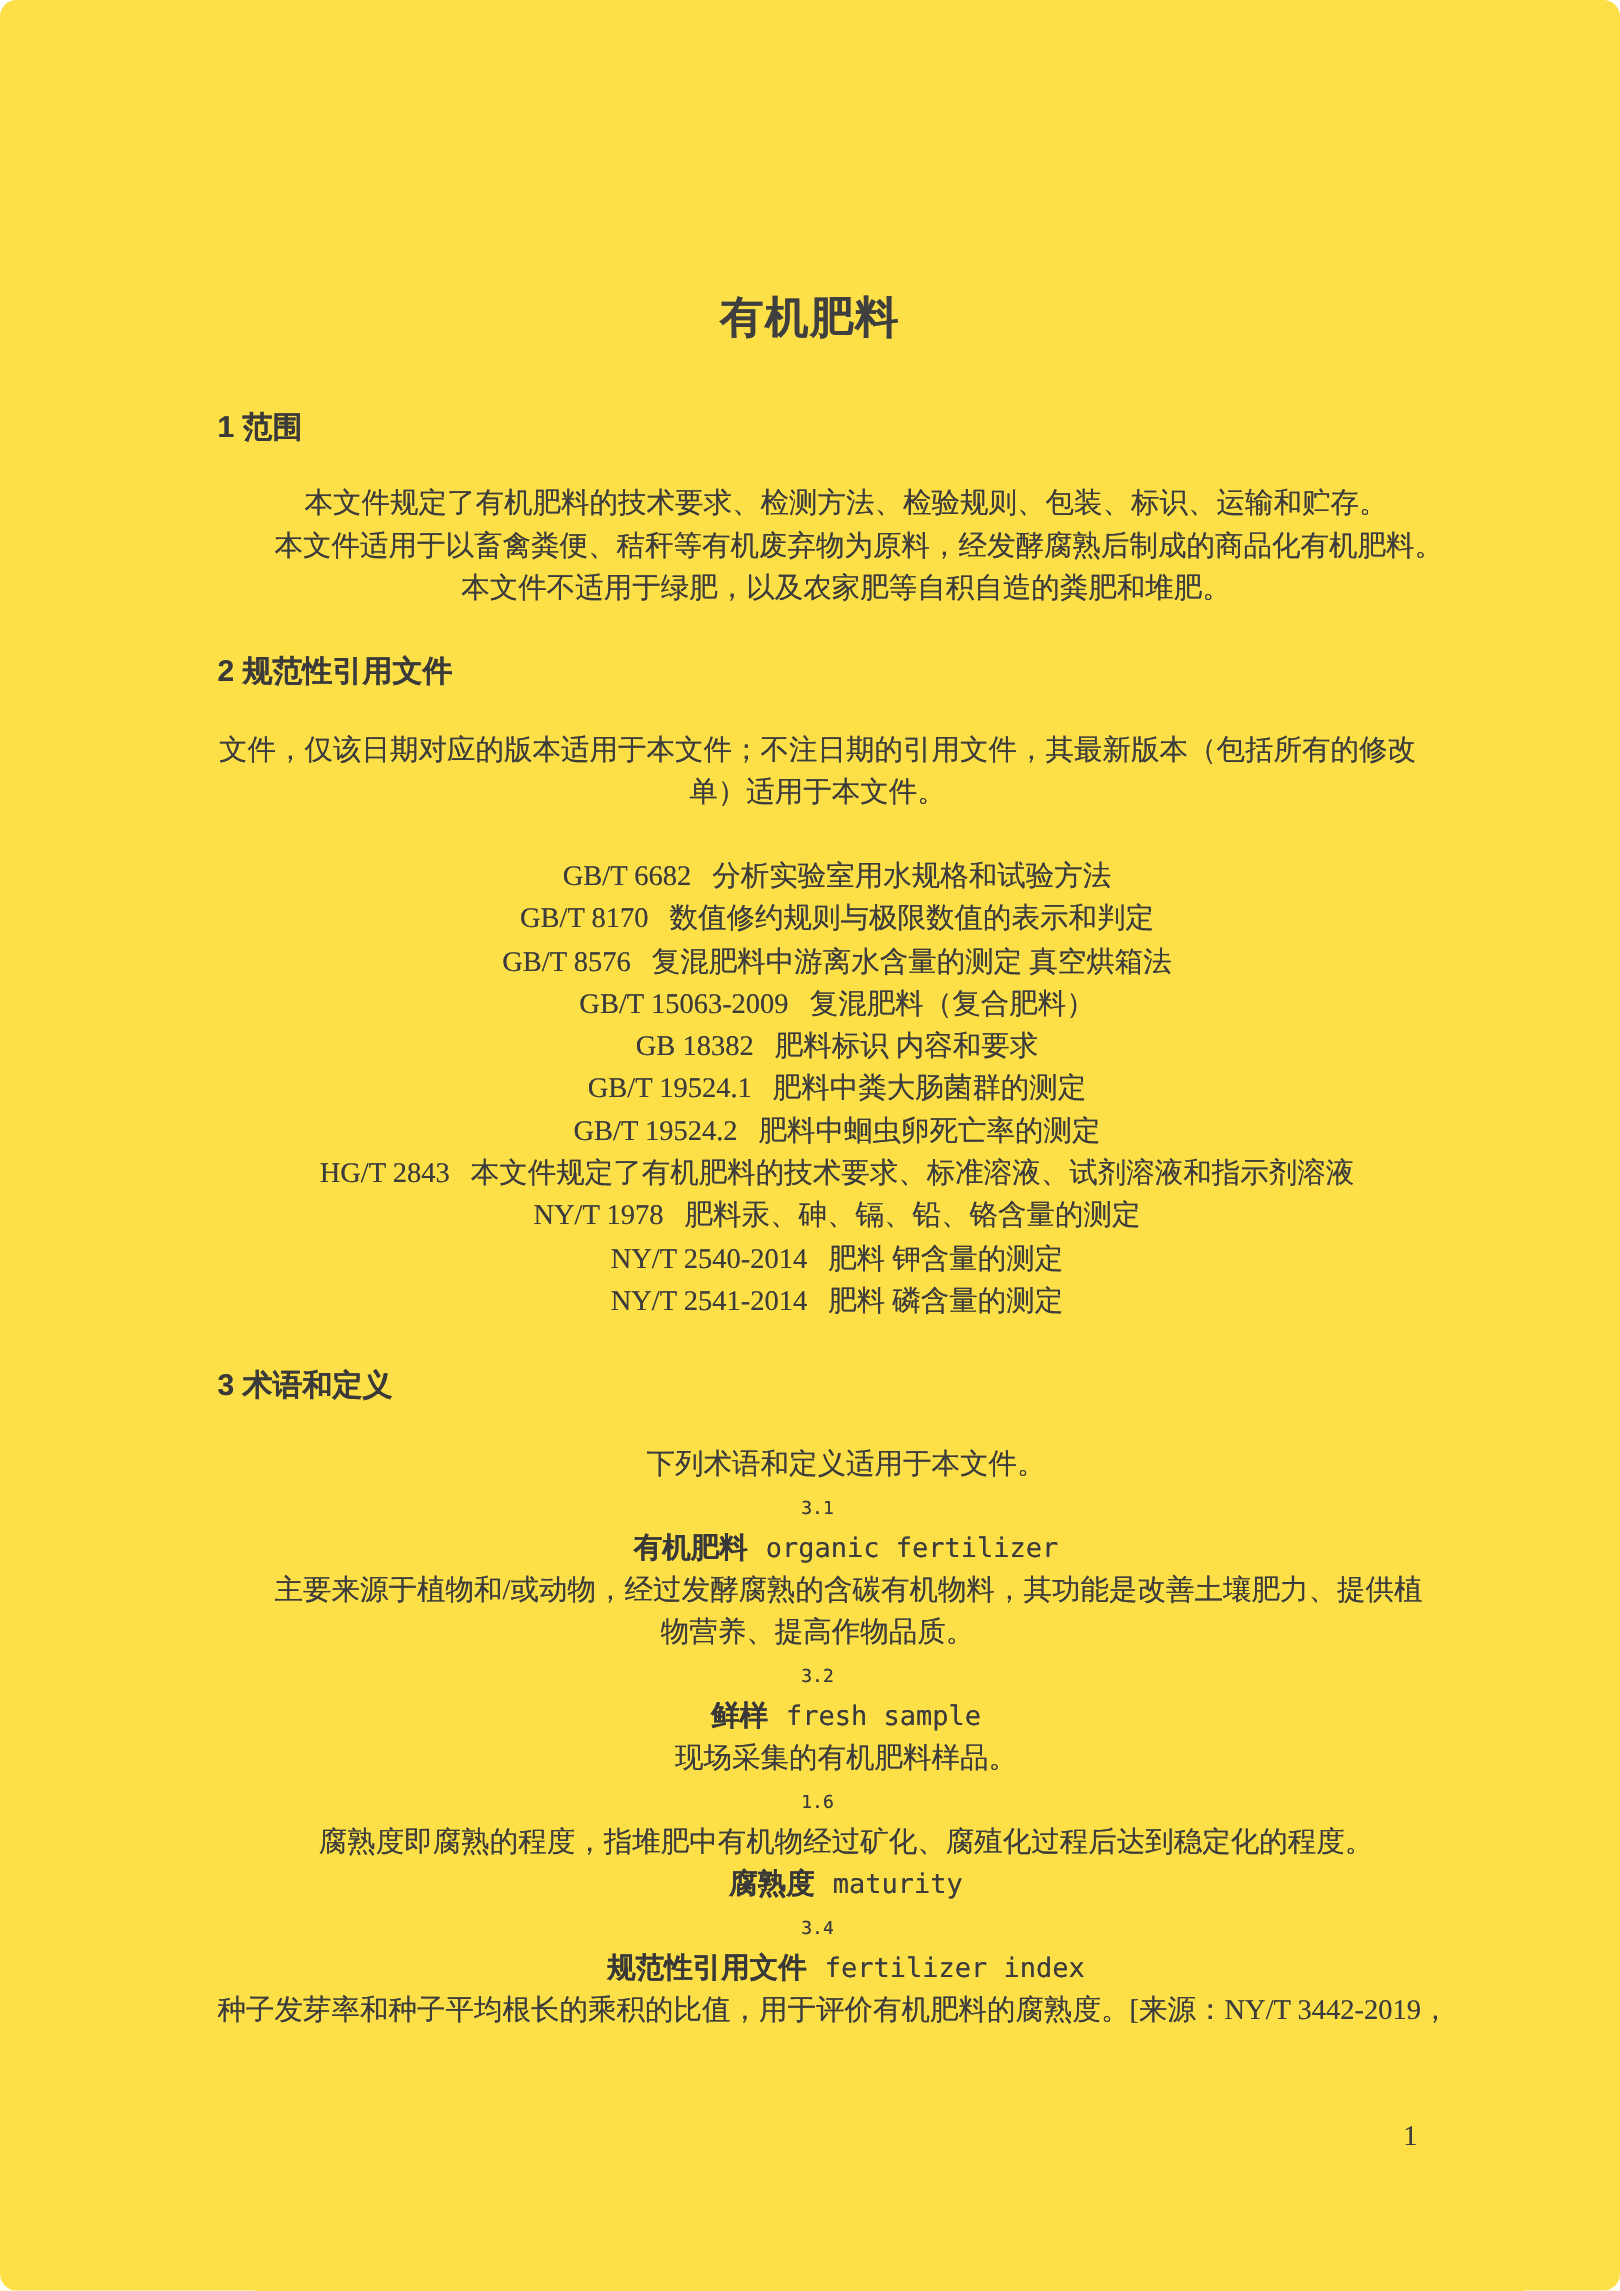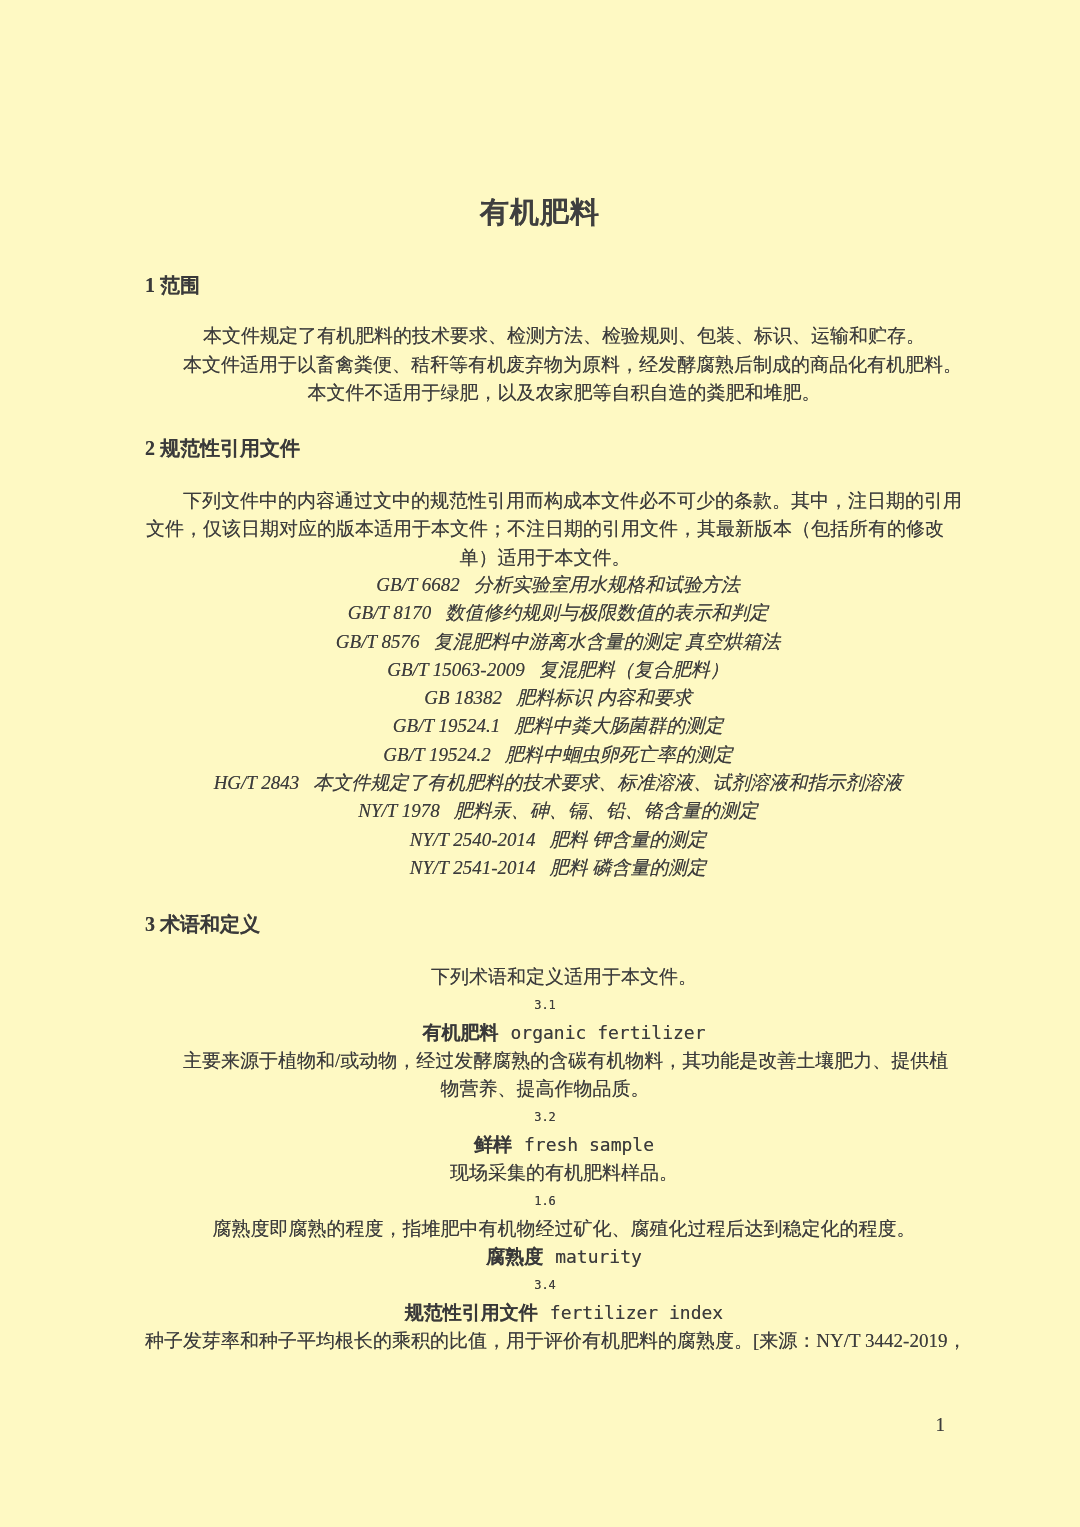--- a/index.html
+++ b/index.html
@@ -1,63 +1,64 @@
 <!DOCTYPE html>
 <html lang="zh"><head>
 <meta charset="utf-8">
 <style>
   html, body { margin: 0; padding: 0; background: #ffffff; }
   .page {
     position: relative;
     width: 1080px;
     height: 1527px;
-    background: #fef9c3;
+    background: #fde047;
     overflow: hidden;
     font-family: "Liberation Serif", "DejaVu Serif", serif;
     font-size: 19px;
     color: #3c3c3c;
     text-shadow: 0 0 0.4px rgba(60,60,60,0.65);
+    border-radius: 11px;
   }
   .doc-title {
     position: absolute;
     top: 192px;
     left: 0;
     width: 1080px;
     margin: 0;
     text-align: center;
     font-family: "Liberation Sans", "DejaVu Sans", sans-serif;
     font-weight: 700;
     font-size: 29px;
     line-height: 40px;
     color: #3f3f3f;
     letter-spacing: 1px;
   }
   .sec-heading {
     position: absolute;
     left: 145px;
     width: 800px;
     margin: 0;
-    font-family: Liberation Serif, serif;
+    font-family: Liberation Sans, sans-serif;
     font-weight: 700;
     font-size: 20px;
     line-height: 28px;
     color: #3a3a3a;
     white-space: nowrap;
   }
   .block { position: absolute; left: 145px; width: 800px; text-align: center; }
   .line { white-space: nowrap; }
   .indent { text-indent: 2em; }
 
   #h-scope  { top: 271px; }
   #scope-paras { top: 322px; line-height: 28.5px; }
 
   #h-refs   { top: 434px; }
   #refs-intro { top: 487px; line-height: 28.3px; }
   #refs-list  { top: 571px; line-height: 28.3px; }
-  .ref-item { padding-left: 26px; font-style: italic; }
+  .ref-item { padding-left: 26px; }
   .ref-title { margin-left: 14px; }
 
   #h-terms  { top: 910px; }
   #terms-block { top: 963px; line-height: 28px; }
   .term-number {
     font-family: "DejaVu Sans Mono", "Liberation Mono", monospace;
     font-size: 12px;
   }
   .term-line { text-indent: 2em; }
   .term-zh {
@@ -88,21 +89,20 @@
 
   <h2 class="sec-heading" id="h-scope">1 范围</h2>
   <div class="block" id="scope-paras">
     <div class="line indent">本文件规定了有机肥料的技术要求、检测方法、检验规则、包装、标识、运输和贮存。</div>
     <div class="line indent">本文件适用于以畜禽粪便、秸秆等有机废弃物为原料，经发酵腐熟后制成的商品化有机肥料。</div>
     <div class="line indent">本文件不适用于绿肥，以及农家肥等自积自造的粪肥和堆肥。</div>
   </div>
 
   <h2 class="sec-heading" id="h-refs">2 规范性引用文件</h2>
   <div class="block" id="refs-intro">
-    <div class="line indent">下列文件中的内容通过文中的规范性引用而构成本文件必不可少的条款。其中，注日期的引用</div>
     <div class="line">文件，仅该日期对应的版本适用于本文件；不注日期的引用文件，其最新版本（包括所有的修改</div>
     <div class="line">单）适用于本文件。</div>
   </div>
 
   <div class="block" id="refs-list">
     <div class="line ref-item"><span class="ref-code">GB/T 6682</span><span class="ref-title">分析实验室用水规格和试验方法</span></div>
     <div class="line ref-item"><span class="ref-code">GB/T 8170</span><span class="ref-title">数值修约规则与极限数值的表示和判定</span></div>
     <div class="line ref-item"><span class="ref-code">GB/T 8576</span><span class="ref-title">复混肥料中游离水含量的测定 真空烘箱法</span></div>
     <div class="line ref-item"><span class="ref-code">GB/T 15063-2009</span><span class="ref-title">复混肥料（复合肥料）</span></div>
     <div class="line ref-item"><span class="ref-code">GB 18382</span><span class="ref-title">肥料标识 内容和要求</span></div>

